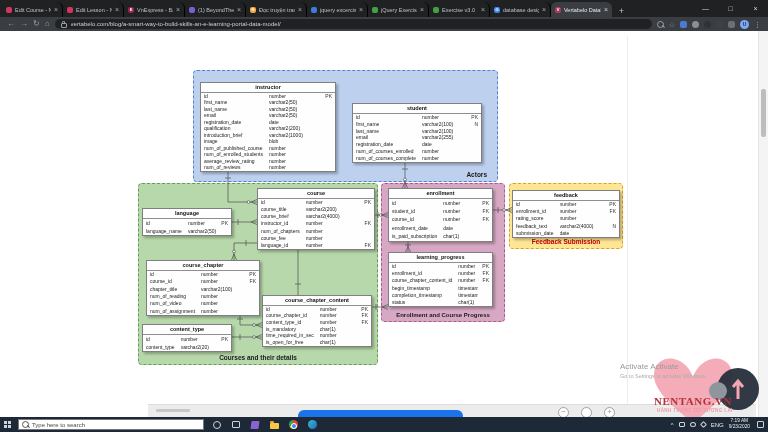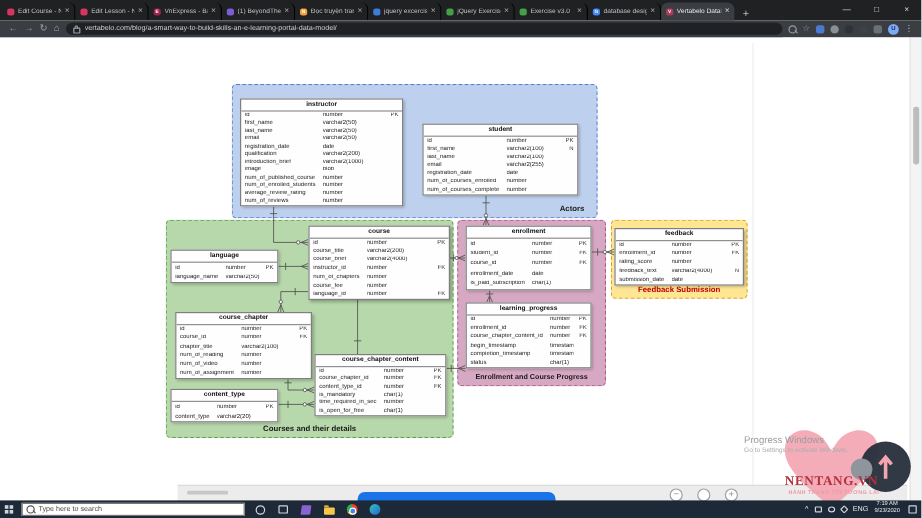--- a/index.html
+++ b/index.html
@@ -453,21 +453,21 @@
   <div class="scrollbar">
     <div class="scrollthumb"></div>
   </div>
 
   <svg class="wm" style="left:638px;top:345px;" width="130" height="87" viewBox="0 0 130 87">
     <path d="M55 78 C30 58 16 44 16 30 C16 18 26 12 36 14 C46 16 52 24 55 32 C58 24 64 16 74 14 C84 12 94 18 94 30 C94 44 80 58 55 78 Z" fill="#f3a6b2" opacity="0.92"></path>
     <circle cx="100" cy="44" r="21" fill="#252e3a" opacity="0.95"></circle>
     <circle cx="80" cy="46" r="9" fill="#8e959d"></circle>
     <path d="M100 54 V37 M95 42 L100 36 L105 42" stroke="#f3a6b2" stroke-width="3" fill="none"></path>
   </svg>
-  <div class="wm activate1">Progress Windows</div>
+  <div class="wm activate1">Activate Activate</div>
   <div class="wm activate2">Go to Settings to activate Windows.</div>
   <div class="wm brand" id="wm-brand" style="color: rgb(181, 50, 60);">NENTANG.VN</div>
   <div class="wm tagline" id="wm-tagline" style="color: rgb(239, 154, 164);">HÀNH TRANG TỚI TƯƠNG LAI</div>
 
   <div class="taskbar">
     <div class="startbtn">
       <span class="winlogo">
           <span></span>
           <span></span>
           <span></span>

